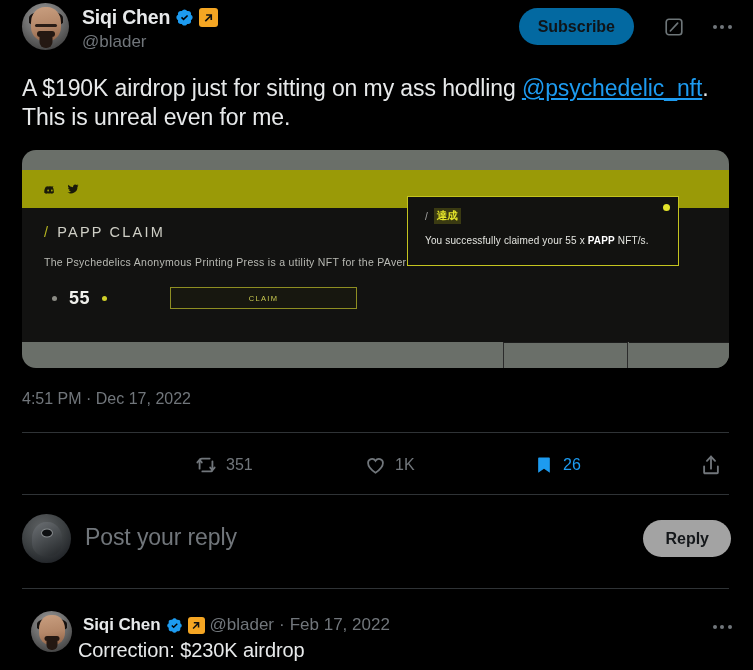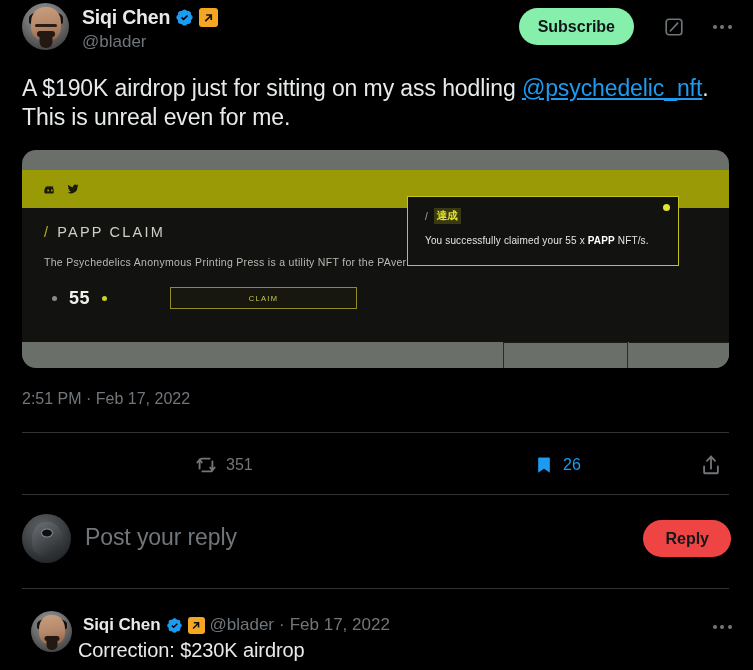--- a/index.html
+++ b/index.html
@@ -61,21 +61,21 @@
   }
   .affiliate svg { display:block; }
   .handle {
     position: absolute; left: 82px; top: 32px;
     color: #71767b; font-size: 17px;
   }
 
   .subscribe-btn {
     position: absolute; right: 119px; top: 8px;
     height: 37px; padding: 0 19px;
-    background: #86efac; color: #0f1419;
+    background: #0369a1; color: #0f1419;
     border: none; border-radius: 19px;
     font-family: "Liberation Sans", sans-serif;
     font-size: 16px; font-weight: bold; cursor: pointer;
     display:flex; align-items:center;
   }
   .grok-btn {
     position: absolute; right: 64px; top: 12px;
     width: 30px; height: 30px; display:flex; align-items:center; justify-content:center;
     cursor:pointer;
   }
@@ -218,21 +218,21 @@
     background:#0d0f11; border:1px solid #868a8d;
   }
   .reply-placeholder {
     position:absolute; left:85px; top:24px;
     color:#71767b; font-size:23px; letter-spacing:-0.1px; cursor:text;
   }
   .reply-btn {
     position:absolute; right:22px; top:20px;
     height:37px; padding:0 22px;
     border:none; border-radius:19px;
-    background:#ef4444; color:#14171a;
+    background:#a3a3a3; color:#14171a;
     font-family:"Liberation Sans", sans-serif;
     font-size:16px; font-weight:bold; cursor:pointer;
     display:flex; align-items:center;
   }
 
   
   .reply-tweet { position:absolute; left:0; top:596px; width:753px; height:74px; }
   .avatar-small {
     position:absolute; left:31px; top:15px; width:41px; height:41px;
     border-radius:50%; overflow:hidden;
@@ -366,39 +366,45 @@
         </div>
         <div class="toast-msg"><span>You successfully claimed your 55 x </span><b>PAPP</b><span> NFT/s.</span></div>
         <div class="toast-close"></div>
       </div>
     </div>
 
     <div class="panel-strip strip-a"></div>
     <div class="panel-strip strip-b"></div>
   </div>
 
-  <div class="timestamp">2:51 PM · Feb 17, 2022</div>
+  <div class="timestamp">4:51 PM · Dec 17, 2022</div>
 
   <div class="divider div-1"></div>
 
   <div class="actions">
 
 
     <div class="action a-rt">
       <svg viewBox="0 0 24 24" width="22" height="22">
           <g fill="none" stroke="#71767b" stroke-width="2" stroke-linecap="round">
             <path d="M5 16V7.5A2.5 2.5 0 017.5 5H16"></path>
             <path d="M2.6 9.2L5 6.4l2.4 2.8"></path>
             <path d="M19 8v8.5a2.5 2.5 0 01-2.5 2.5H8"></path>
             <path d="M21.4 14.8L19 17.6l-2.4-2.8"></path>
           </g>
         </svg>
       <span class="cnt">351</span>
     </div>
 
+    <div class="action a-like">
+      <svg viewBox="0 0 24 24" width="21" height="21">
+          <path fill="none" stroke="#71767b" stroke-width="2" d="M12 20.2S3.5 14.6 3.5 9.1A4.6 4.6 0 0112 6.6a4.6 4.6 0 018.5 2.5c0 5.5-8.5 11.1-8.5 11.1z"></path>
+        </svg>
+      <span class="cnt">1K</span>
+    </div>
 
     <div class="action a-bm">
       <svg viewBox="0 0 24 24" width="20" height="20">
           <path fill="#1d9bf0" d="M6 3h12a1 1 0 011 1v17.2l-7-4.6-7 4.6V4a1 1 0 011-1z"></path>
         </svg>
       <span class="cnt">26</span>
     </div>
 
     <div class="action a-share">
       <svg viewBox="0 0 24 24" width="22" height="22">

